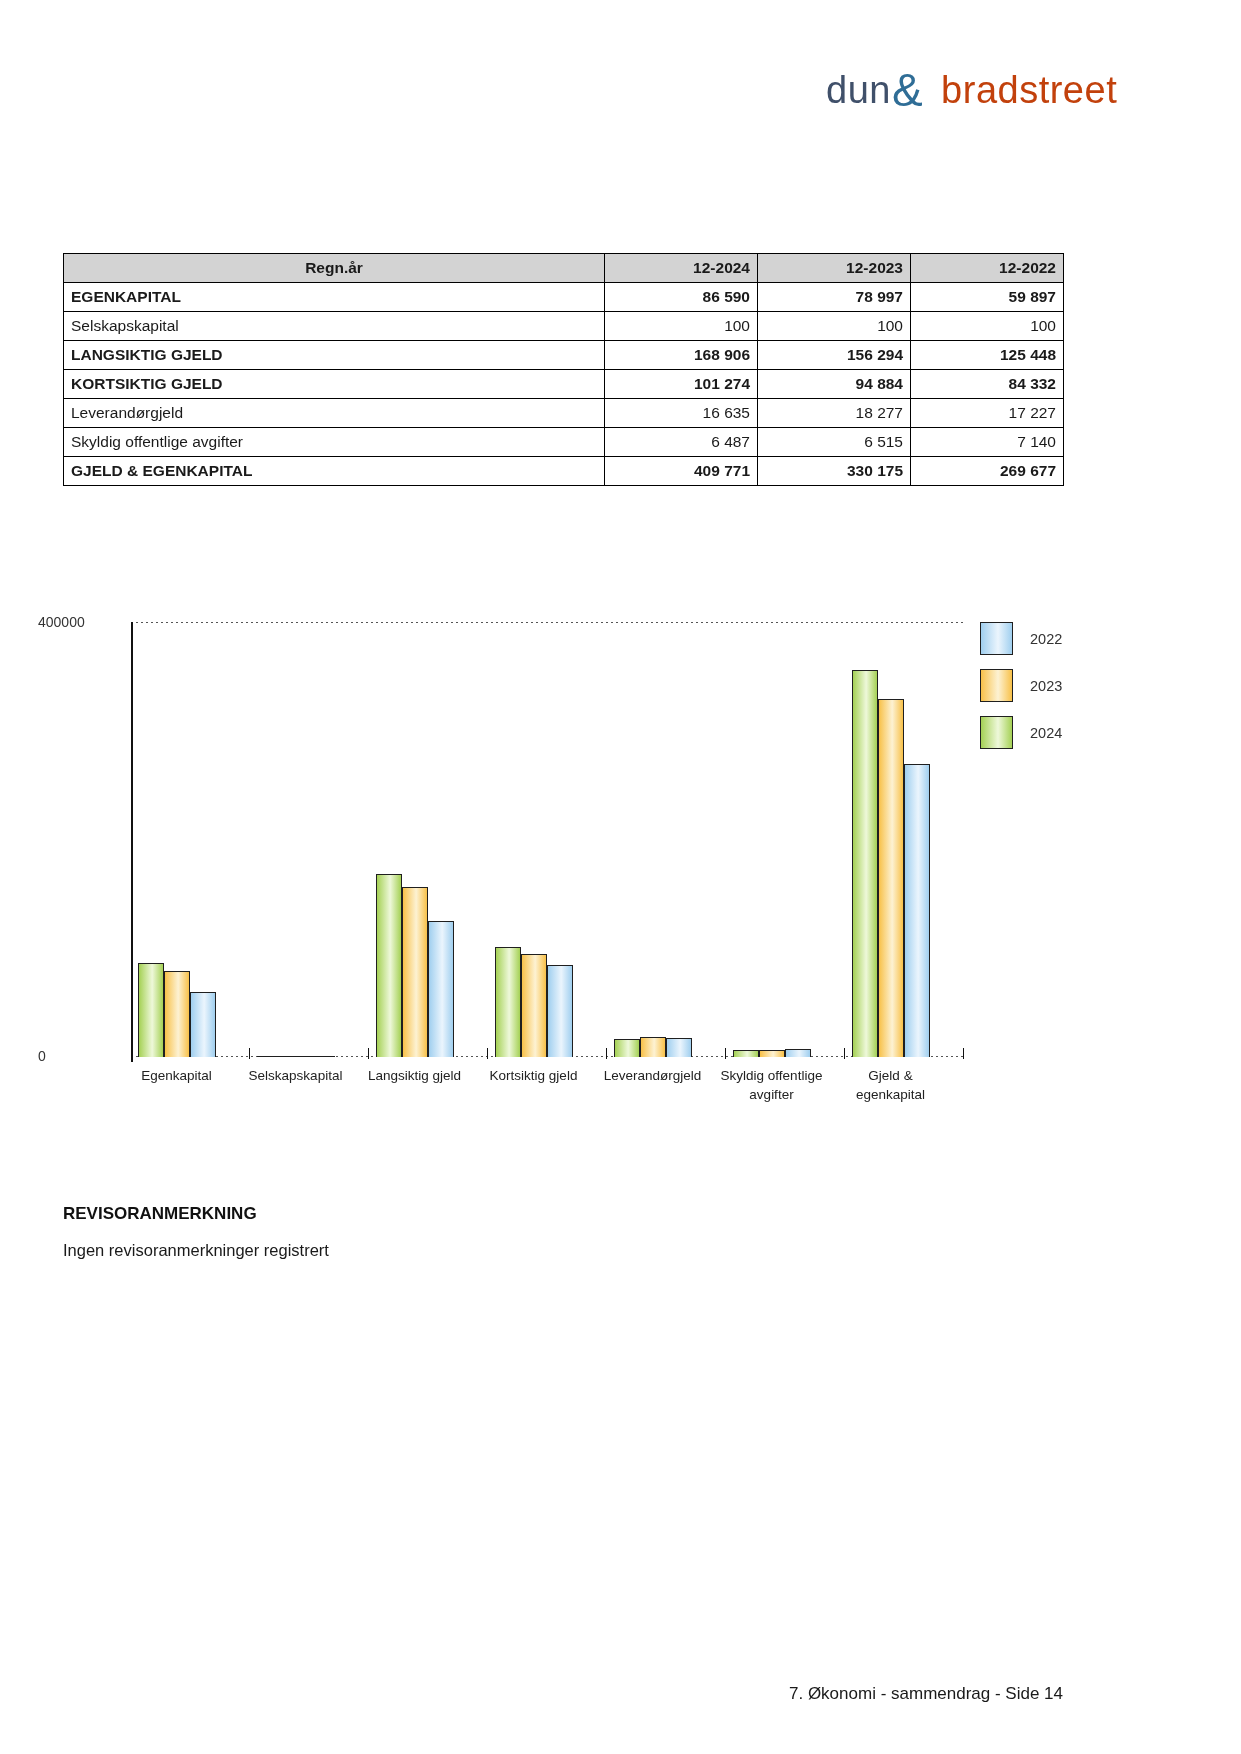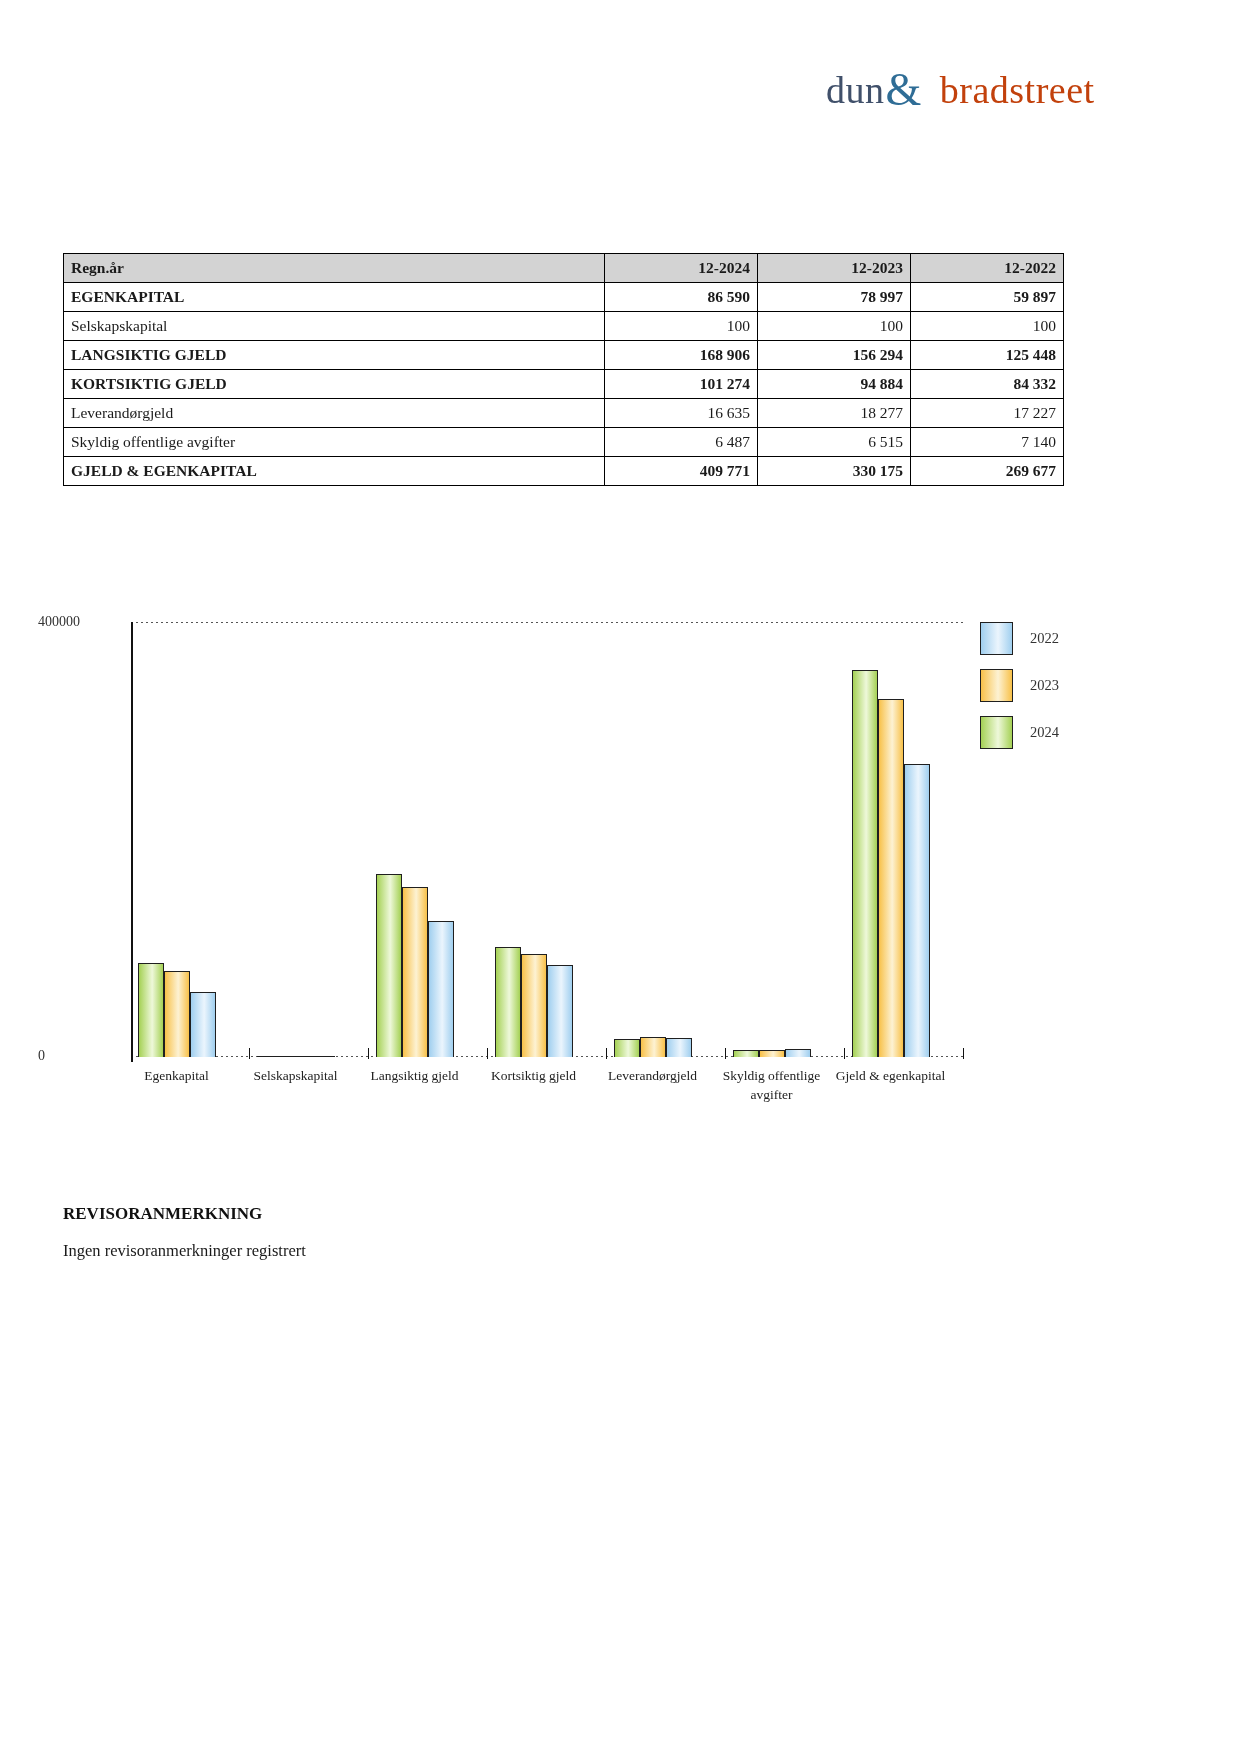--- a/index.html
+++ b/index.html
@@ -1,35 +1,35 @@
 <!DOCTYPE html>
 <html><head>
 <meta charset="utf-8">
 <style>
   html,body{margin:0;padding:0;background:#ffffff;}
   .page{position:relative;width:1241px;height:1754px;background:#fff;
-        font-family:Liberation Serif, serif;color:#1a1a1a;overflow:hidden;}
+        font-family:Liberation Sans, sans-serif;color:#1a1a1a;overflow:hidden;}
 
   
   .logo{position:absolute;left:826px;top:68px;font-size:38px;letter-spacing:0.5px;
         display:flex;align-items:center;line-height:44px;}
   .logo .dun{color:#40506a;font-weight:500;}
   .logo .amp{color:#2f6d96;font-size:46px;font-weight:500;margin:0 1px;line-height:40px;}
   .logo .brad{color:#c2410c;font-weight:500;margin-left:17px;}
 
   
   .table-head-row{position:absolute;left:63px;top:224px;width:1000px;display:flex;
                   justify-content:space-between;align-items:flex-end;}
   .section-title{font-size:17px;font-weight:bold;color:#111;}
   .unit-note{font-size:16px;color:#111;}
   table.fin{position:absolute;left:63px;top:253px;width:1000px;border-collapse:collapse;
             table-layout:fixed;font-size:15.5px;}
   table.fin td,table.fin th{border:1.5px solid #000;height:28px;padding:0 7px;
             vertical-align:middle;overflow:hidden;white-space:nowrap;}
-  table.fin th{background:#d3d3d3;text-align:left;font-weight:bold;}
+  table.fin th{background:#d3d3d3;text-align:center;font-weight:bold;}
   table.fin th.num,table.fin td.num{text-align:right;}
   table.fin .bold{font-weight:bold;}
 
   
   .ytick{position:absolute;width:85px;text-align:left;font-size:14px;color:#333;}
   .ytick.max{left:38px;top:614px;}
   .ytick.zero{left:38px;top:1048px;}
   .gridline{position:absolute;height:1px;
             background:repeating-linear-gradient(90deg,#555 0 2px,transparent 2px 5px);}
   .gridline.top{left:131px;top:622px;width:835px;}
@@ -221,14 +221,15 @@
         <div class="legend-item">
           <span class="legend-swatch" style="background: linear-gradient(90deg, rgb(165, 209, 85) 0%, rgb(238, 248, 218) 55%, rgb(165, 209, 85) 100%);"></span>
           <span class="legend-label">2024</span>
         </div>
       </div>
   </div>
 
   <div class="remarks-title">REVISORANMERKNING</div>
   <div class="remarks-text">Ingen revisoranmerkninger registrert</div>
 
+  <div class="footer">7. Økonomi - sammendrag - Side 14</div>
 
 </div>
 
 </body></html>

